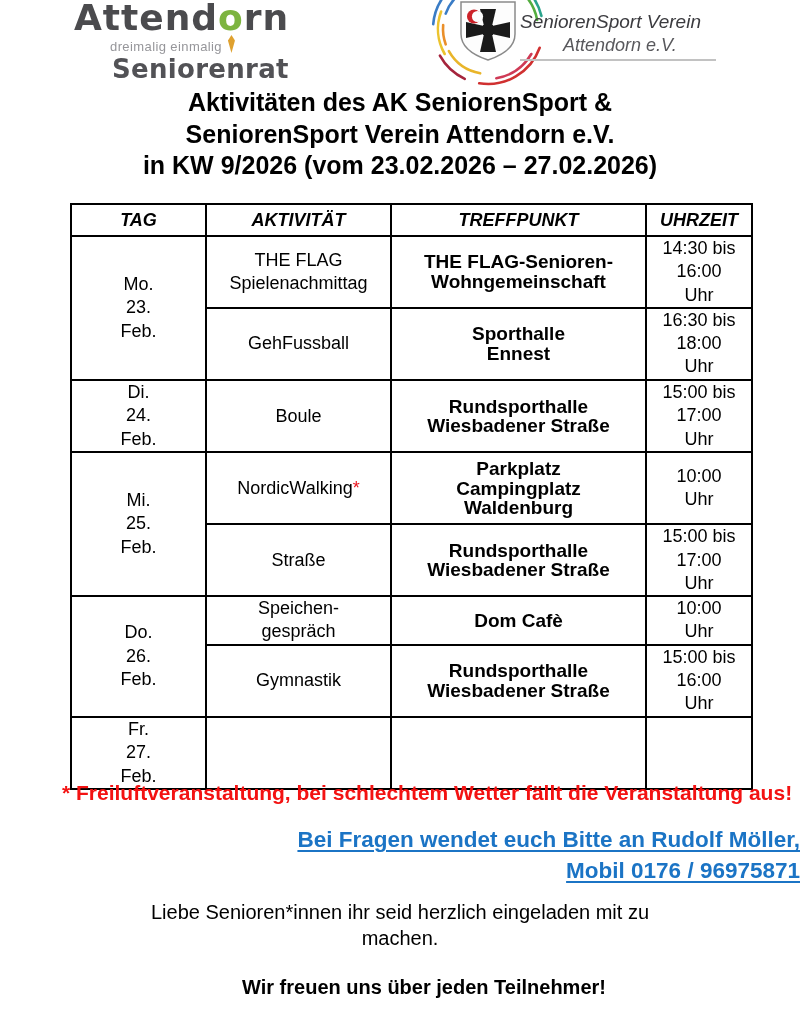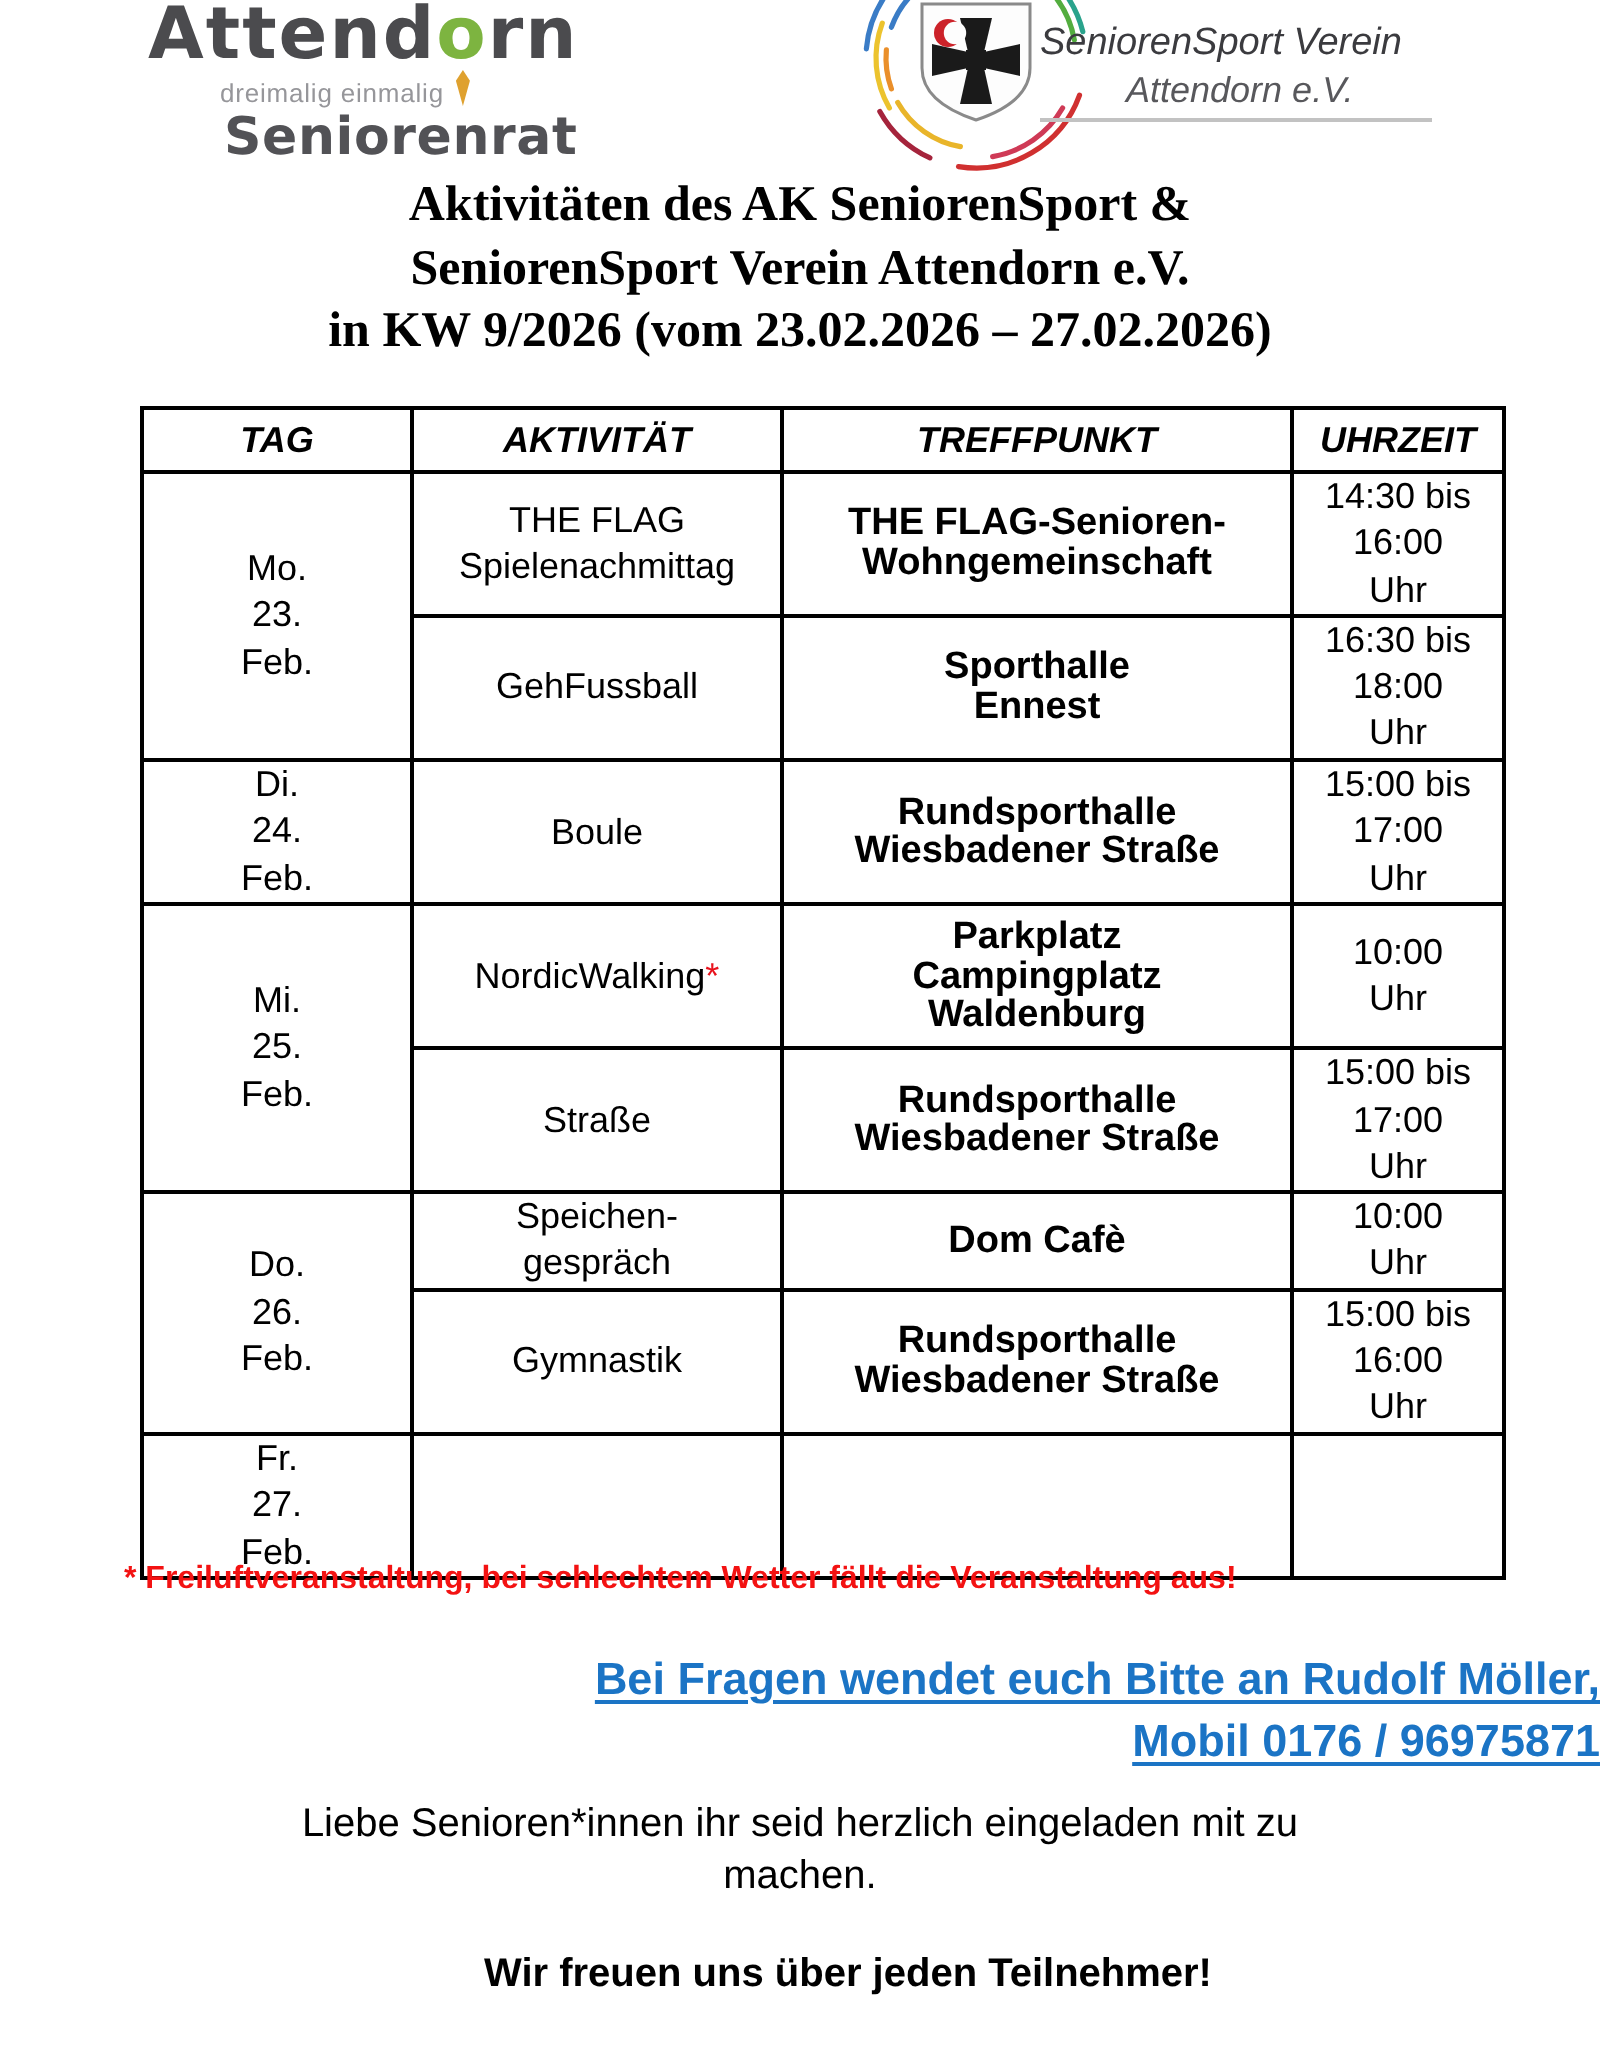--- a/index.html
+++ b/index.html
@@ -20,36 +20,36 @@
     font-family:"DejaVu Sans", sans-serif; }
 
   .ssv-mark { position:absolute; left:430px; top:-28px; }
   .ssv-text { position:absolute; left:520px; top:11px; }
   .ssv-title { font-size:19px; font-weight:normal; font-style:italic; color:#3b3b3f; line-height:22px; }
   .ssv-sub   { font-size:18px; font-style:italic; color:#58585c; line-height:19px; margin-top:3px;margin-left:43px; }
   .ssv-rule  { width:196px; border-top:2px solid #c2c2c2; margin-top:4px; }
 
   
   .title { position:absolute; top:87px; left:0; width:100%; text-align:center;
-    font-size:25px; font-weight:bold; line-height:31.5px;font-family:Liberation Serif, serif; }
+    font-size:25px; font-weight:bold; line-height:31.5px; }
 
   
   table.sched { position:absolute; left:70px; top:203px; border-collapse:collapse; table-layout:fixed; }
   table.sched th, table.sched td { border:2px solid #000; padding:0 13px; text-align:center; vertical-align:middle; }
   table.sched th { font-size:18px; font-weight:bold; font-style:italic; }
   tr.h-head{height:32px} tr.h-r1{height:71px} tr.h-r2{height:68px} tr.h-r3{height:72px}
   tr.h-r4{height:72px} tr.h-r5{height:70px} tr.h-r6{height:48px} tr.h-r7{height:70px} tr.h-r8{height:69px}
   td.day  { font-size:18px; line-height:23.5px; white-space:pre-line; }
   td.act  { font-size:18px; line-height:23px;  white-space:pre-line; }
   td.meet { font-size:19px; font-weight:bold; line-height:19.5px; white-space:pre-line; }
   td.time { font-size:18px; line-height:23.3px; white-space:pre-line; }
   .star { color:#e8131d; }
 
   
-  .footnote { position:absolute; left:62px; top:781px; font-size:16px; font-weight:bold; color:#f31212; white-space:nowrap; }
+  .footnote { position:absolute; left:62px; top:781px; font-size:21px; font-weight:bold; color:#f31212; white-space:nowrap; }
   .contact { position:absolute; top:824px; left:0; width:100%; text-align:right;
     font-size:22.5px; font-weight:bold; color:#1b74c5; line-height:31px; }
   .contact span { text-decoration:underline; text-decoration-thickness:2px; text-underline-offset:3px; }
   .invitation { position:absolute; top:899px; left:0; width:100%; text-align:center;
     font-size:20px; line-height:26px; white-space:pre-line; }
   .closing { position:absolute; top:976px; left:0; width:100%; text-align:center;
     font-size:20px; font-weight:bold;padding-left:24px; }
 </style>
 </head>
 <body>

